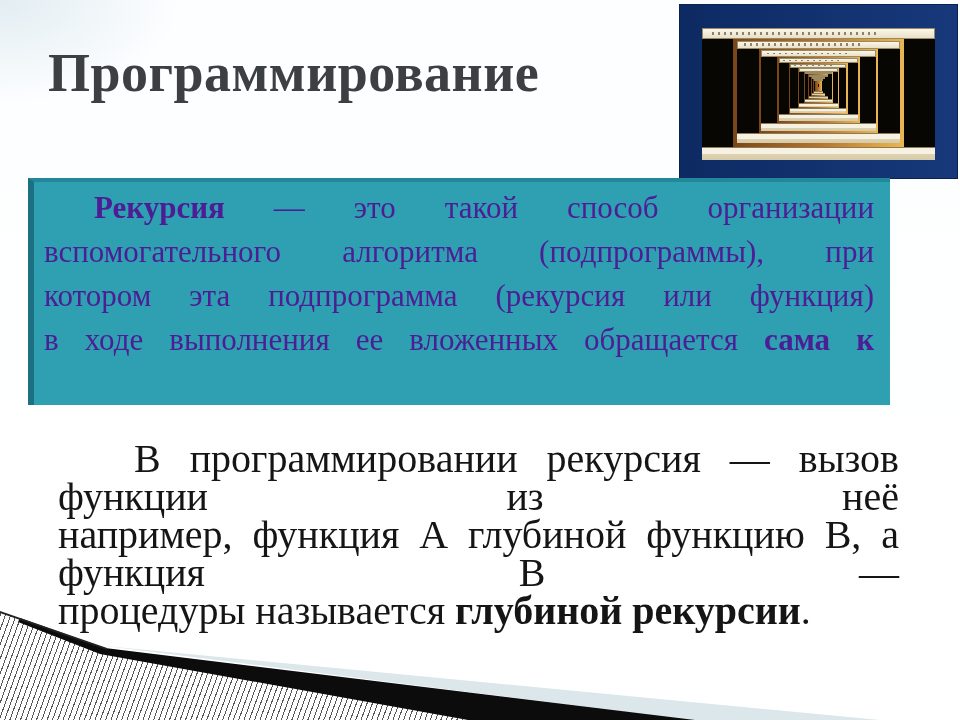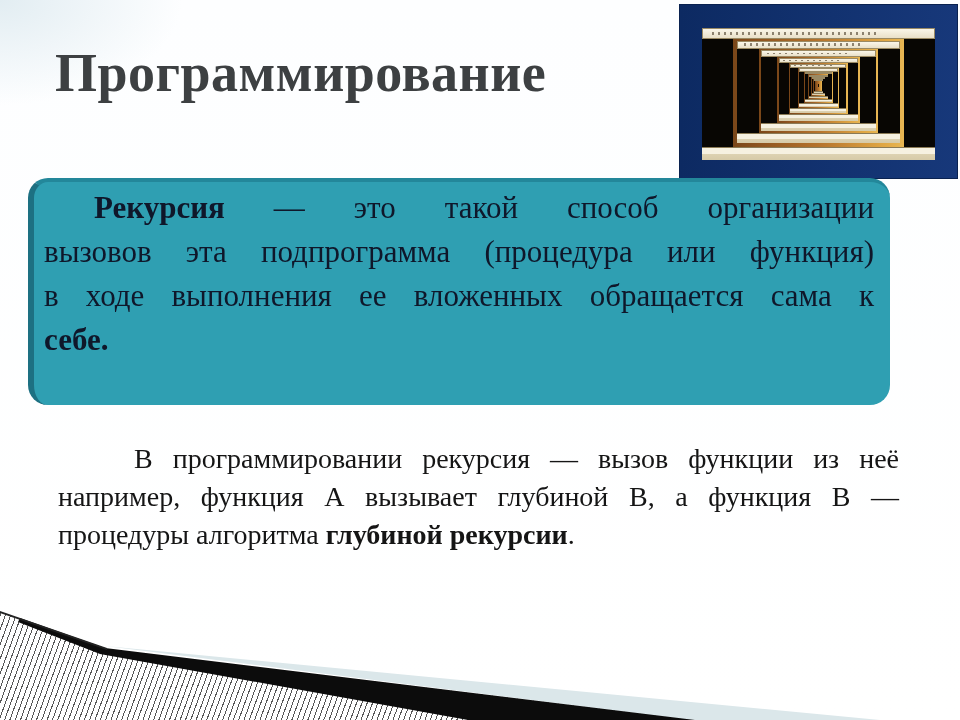--- a/index.html
+++ b/index.html
@@ -5,21 +5,21 @@
   html,body{margin:0;padding:0;background:#777;}
   .slide{
     position:relative;width:960px;height:720px;overflow:hidden;margin:0 auto;
     background:
       radial-gradient(260px 150px at 0 0, #e2edf2 0%, rgba(255,255,255,0) 70%),
       linear-gradient(180deg,#fdfeff 0%,#ffffff 100%);
     font-family:"Liberation Serif", serif;
   }
   
   .title{
-    position:absolute;left:55px;top:42px;width:700px;
+    position:absolute;left:48px;top:42px;width:700px;
     font-size:54px;font-weight:bold;color:#3d4042;letter-spacing:.5px;
   }
   
   .pic-frame{
     position:absolute;left:680px;top:5px;width:277px;height:173px;
     background:linear-gradient(90deg,#0d2a62 0%,#123270 55%,#17387a 100%);
     box-shadow:0 0 0 1px #0a2250;
   }
   .pic-art{position:absolute;left:22px;top:23px;width:233px;height:132px;}
   .rw{position:absolute;}
@@ -35,26 +35,26 @@
   .rw-status{position:absolute;left:0;right:0;bottom:0;height:10%;
     background:linear-gradient(180deg,#f6f1e1 0%,#f6f1e1 50%,#ddd2b2 50%,#d6caa8 100%);
     border-top:1px solid #8a7a55;box-sizing:border-box;}
   .rw-core{position:absolute;left:41%;top:40%;width:18%;height:20%;background:#140c04;}
   
   .def-box{
     position:absolute;left:28px;top:178px;width:862px;height:227px;box-sizing:border-box;
     background:#2f9fb2;
     border-left:6px solid #1d7082;border-top:4px solid #23879a;
     padding:4px 16px 0 10px;
-    color:#0f172a;font-size:31px;line-height:44px;border-radius:20px;
+    color:#4c1d95;font-size:31px;line-height:44px;
   }
   
   .body-par{
     position:absolute;left:58px;top:440px;width:841px;
-    color:#151515;font-size:28px;line-height:38px;
+    color:#151515;font-size:40px;line-height:38px;
   }
   .jline{text-align:justify;text-align-last:justify;}
   .jlast{text-align-last:left;}
   
   .decor{position:absolute;inset:0;pointer-events:none;}
   .decor-hatch{position:absolute;inset:0;
     clip-path:polygon(0 612px,105px 649px,695px 720px,0 720px);
     background:repeating-linear-gradient(110deg,rgba(45,45,45,.8) 0 1px,rgba(255,255,255,0) 1px 5px);}
   .decor-pale{position:absolute;inset:0;background:#dbe7ea;
     clip-path:polygon(105px 646px,880px 720px,690px 720px);}
@@ -141,29 +141,29 @@
                 </div>
               </div>
             </div>
           </div>
         </div>
       </div>
   </div>
 
   <div class="def-box">
       <div class="jline" style="text-indent: 50px;"><span style="font-weight: bold;">Рекурсия</span><span> — это такой способ организации</span></div>
-      <div class="jline"><span>вызовов эта подпрограмма (процедура или функция)</span></div>
-      <div class="jline"><span>в ходе выполнения ее вложенных обращается </span><span style="font-weight: normal;">сама к</span></div>
-      <div class="jline jlast"><span style="font-weight: bold;">себе.</span></div>
+      <div class="jline"><span>вспомогательного алгоритма (подпрограммы), при</span></div>
+      <div class="jline"><span>котором эта подпрограмма (рекурсия или функция)</span></div>
+      <div class="jline"><span>в ходе выполнения ее вложенных обращается </span><span style="font-weight: bold;">сама к</span></div>
     </div>
 
   <div class="body-par">
       <div class="jline" style="text-indent: 76px;"><span>В программировании рекурсия — вызов функции из неё</span></div>
-      <div class="jline"><span>например, функция А вызывает глубиной В, а функция В —</span></div>
-      <div class="jline jlast"><span>процедуры алгоритма </span><span style="font-weight: bold; font-family: Liberation Serif, serif;">глубиной рекурсии</span><span>.</span></div>
+      <div class="jline"><span>например, функция А глубиной функцию В, а функция В —</span></div>
+      <div class="jline jlast"><span>процедуры называется </span><span style="font-weight: bold; font-family: Liberation Serif, serif;">глубиной рекурсии</span><span>.</span></div>
     </div>
 
   <div class="decor">
     <div class="decor-hatch"></div>
     <div class="decor-pale"></div>
     <div class="decor-black"></div>
     <div class="decor-line"></div>
   </div>
 
 </div>

